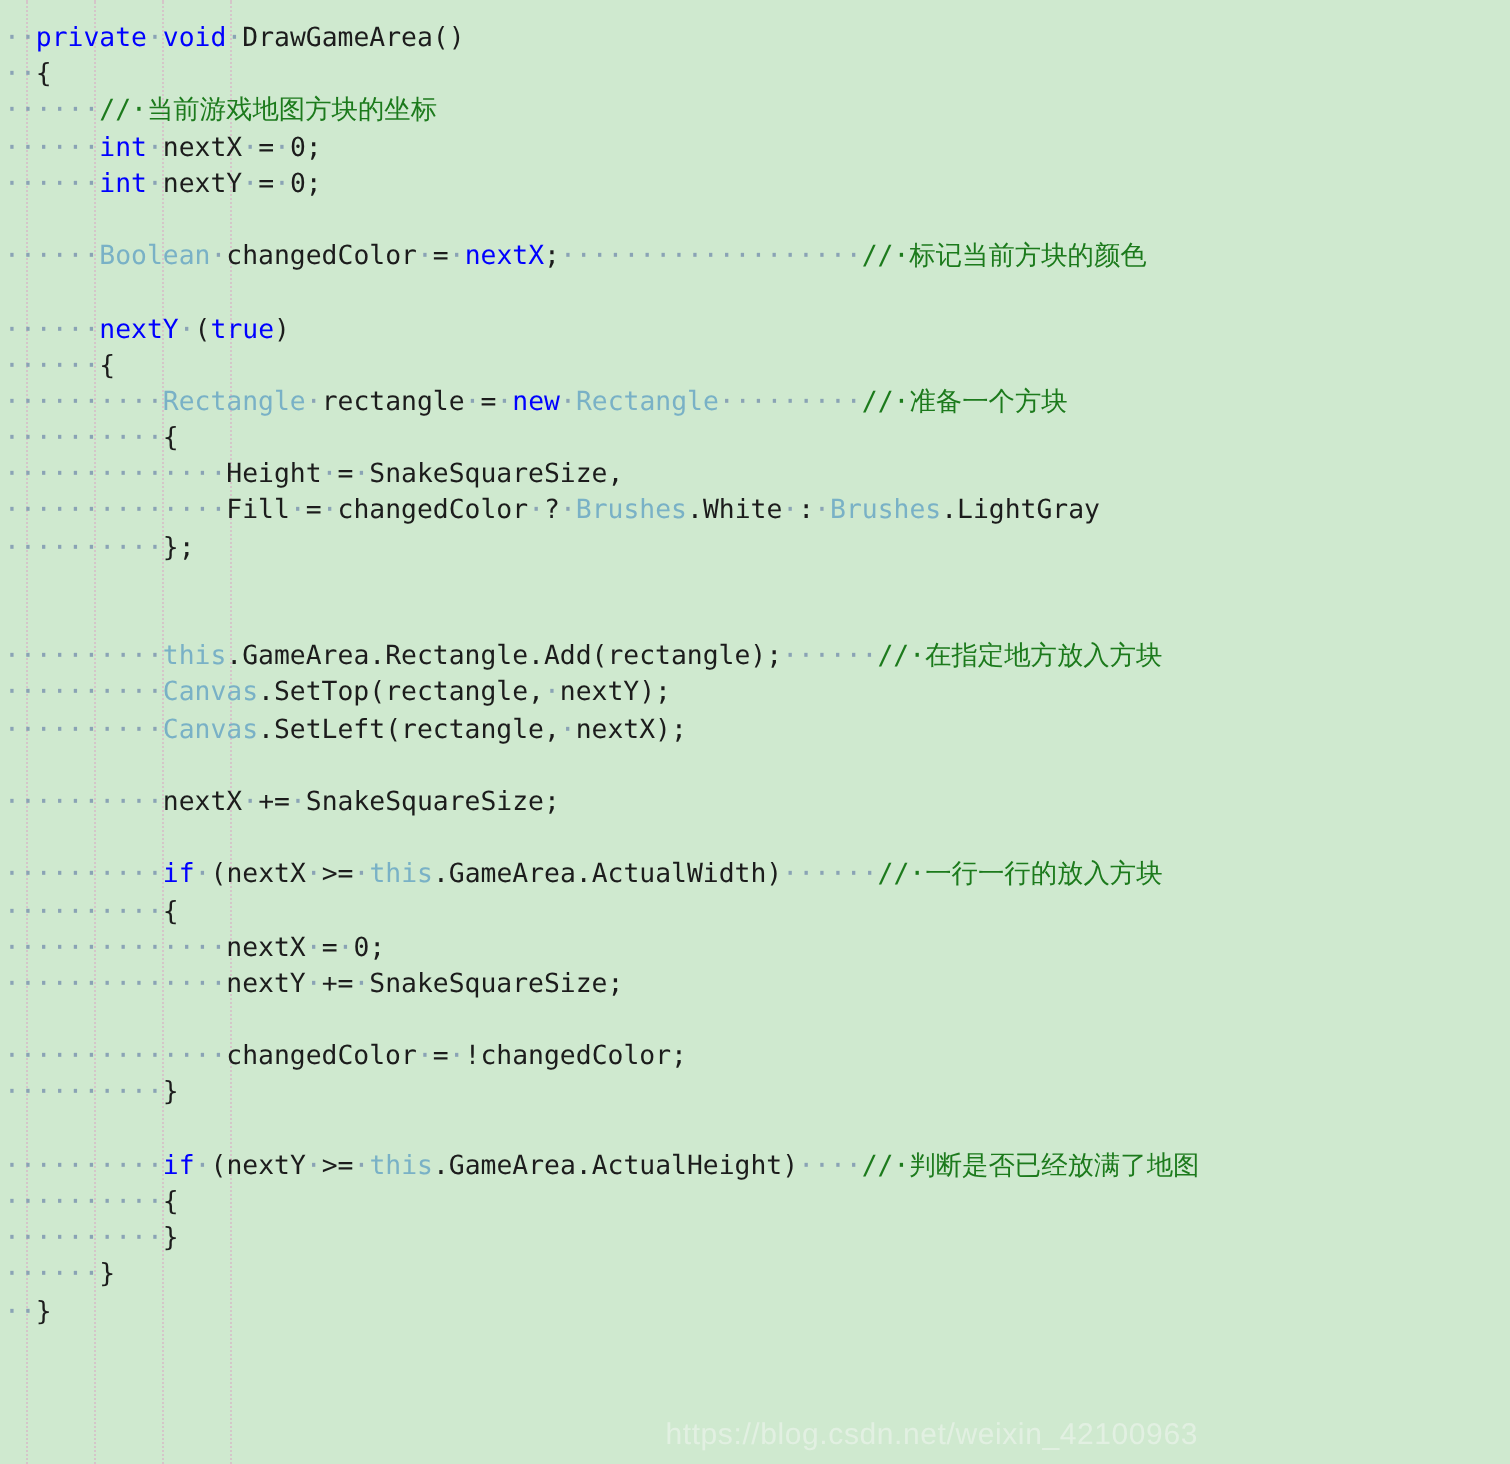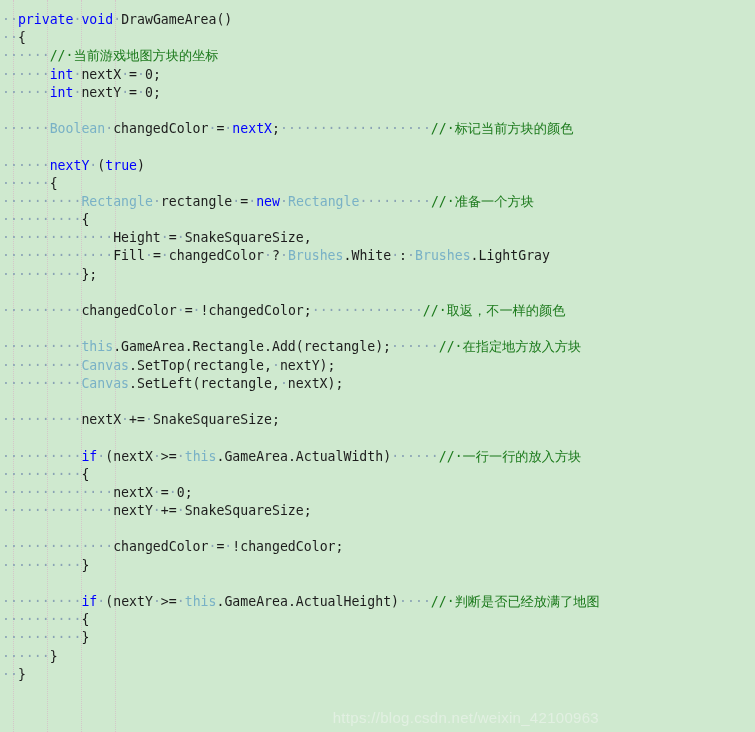--- a/index.html
+++ b/index.html
@@ -90,21 +90,20 @@
       <div class="line"><span class="t-dot">······</span><span class="t-type">Boolean</span><span class="t-dot">·</span><span class="t-plain">changedColor</span><span class="t-dot">·</span><span class="t-plain">=</span><span class="t-dot">·</span><span class="t-kw">nextX</span><span class="t-plain">;</span><span class="t-dot">···················</span><span class="t-cmt">//·标记当前方块的颜色</span></div>
       <div class="line">&nbsp;</div>
       <div class="line"><span class="t-dot">······</span><span class="t-kw">nextY</span><span class="t-dot">·</span><span class="t-plain">(</span><span class="t-kw">true</span><span class="t-plain">)</span></div>
       <div class="line"><span class="t-dot">······</span><span class="t-brace">{</span></div>
       <div class="line"><span class="t-dot">··········</span><span class="t-type">Rectangle</span><span class="t-dot">·</span><span class="t-plain">rectangle</span><span class="t-dot">·</span><span class="t-plain">=</span><span class="t-dot">·</span><span class="t-kw">new</span><span class="t-dot">·</span><span class="t-type">Rectangle</span><span class="t-dot">·········</span><span class="t-cmt">//·准备一个方块</span></div>
       <div class="line"><span class="t-dot">··········</span><span class="t-brace">{</span></div>
       <div class="line"><span class="t-dot">··············</span><span class="t-plain">Height</span><span class="t-dot">·</span><span class="t-plain">=</span><span class="t-dot">·</span><span class="t-plain">SnakeSquareSize,</span></div>
       <div class="line"><span class="t-dot">··············</span><span class="t-plain">Fill</span><span class="t-dot">·</span><span class="t-plain">=</span><span class="t-dot">·</span><span class="t-plain">changedColor</span><span class="t-dot">·</span><span class="t-plain">?</span><span class="t-dot">·</span><span class="t-type">Brushes</span><span class="t-plain">.White</span><span class="t-dot">·</span><span class="t-plain">:</span><span class="t-dot">·</span><span class="t-type">Brushes</span><span class="t-plain">.LightGray</span></div>
       <div class="line"><span class="t-dot">··········</span><span class="t-brace">};</span></div>
       <div class="line">&nbsp;</div>
-      <div class="line"><span class="t-dot">··········</span><span class="t-plain">changedColor</span><span class="t-dot">·</span><span class="t-plain">=</span><span class="t-dot">·</span><span class="t-plain">!changedColor;</span><span class="t-dot">··············</span><span class="t-cmt">//·取返，不一样的颜色</span></div>
       <div class="line">&nbsp;</div>
       <div class="line"><span class="t-dot">··········</span><span class="t-type">this</span><span class="t-plain">.GameArea.Rectangle.Add(rectangle);</span><span class="t-dot">······</span><span class="t-cmt">//·在指定地方放入方块</span></div>
       <div class="line"><span class="t-dot">··········</span><span class="t-type">Canvas</span><span class="t-plain">.SetTop(rectangle,</span><span class="t-dot">·</span><span class="t-plain">nextY);</span></div>
       <div class="line"><span class="t-dot">··········</span><span class="t-type">Canvas</span><span class="t-plain">.SetLeft(rectangle,</span><span class="t-dot">·</span><span class="t-plain">nextX);</span></div>
       <div class="line">&nbsp;</div>
       <div class="line"><span class="t-dot">··········</span><span class="t-plain">nextX</span><span class="t-dot">·</span><span class="t-plain">+=</span><span class="t-dot">·</span><span class="t-plain">SnakeSquareSize;</span></div>
       <div class="line">&nbsp;</div>
       <div class="line"><span class="t-dot">··········</span><span class="t-kw">if</span><span class="t-dot">·</span><span class="t-plain">(nextX</span><span class="t-dot">·</span><span class="t-plain">&gt;=</span><span class="t-dot">·</span><span class="t-type">this</span><span class="t-plain">.GameArea.ActualWidth)</span><span class="t-dot">······</span><span class="t-cmt">//·一行一行的放入方块</span></div>
       <div class="line"><span class="t-dot">··········</span><span class="t-brace">{</span></div>
       <div class="line"><span class="t-dot">··············</span><span class="t-plain">nextX</span><span class="t-dot">·</span><span class="t-plain">=</span><span class="t-dot">·</span><span class="t-num">0;</span></div>

